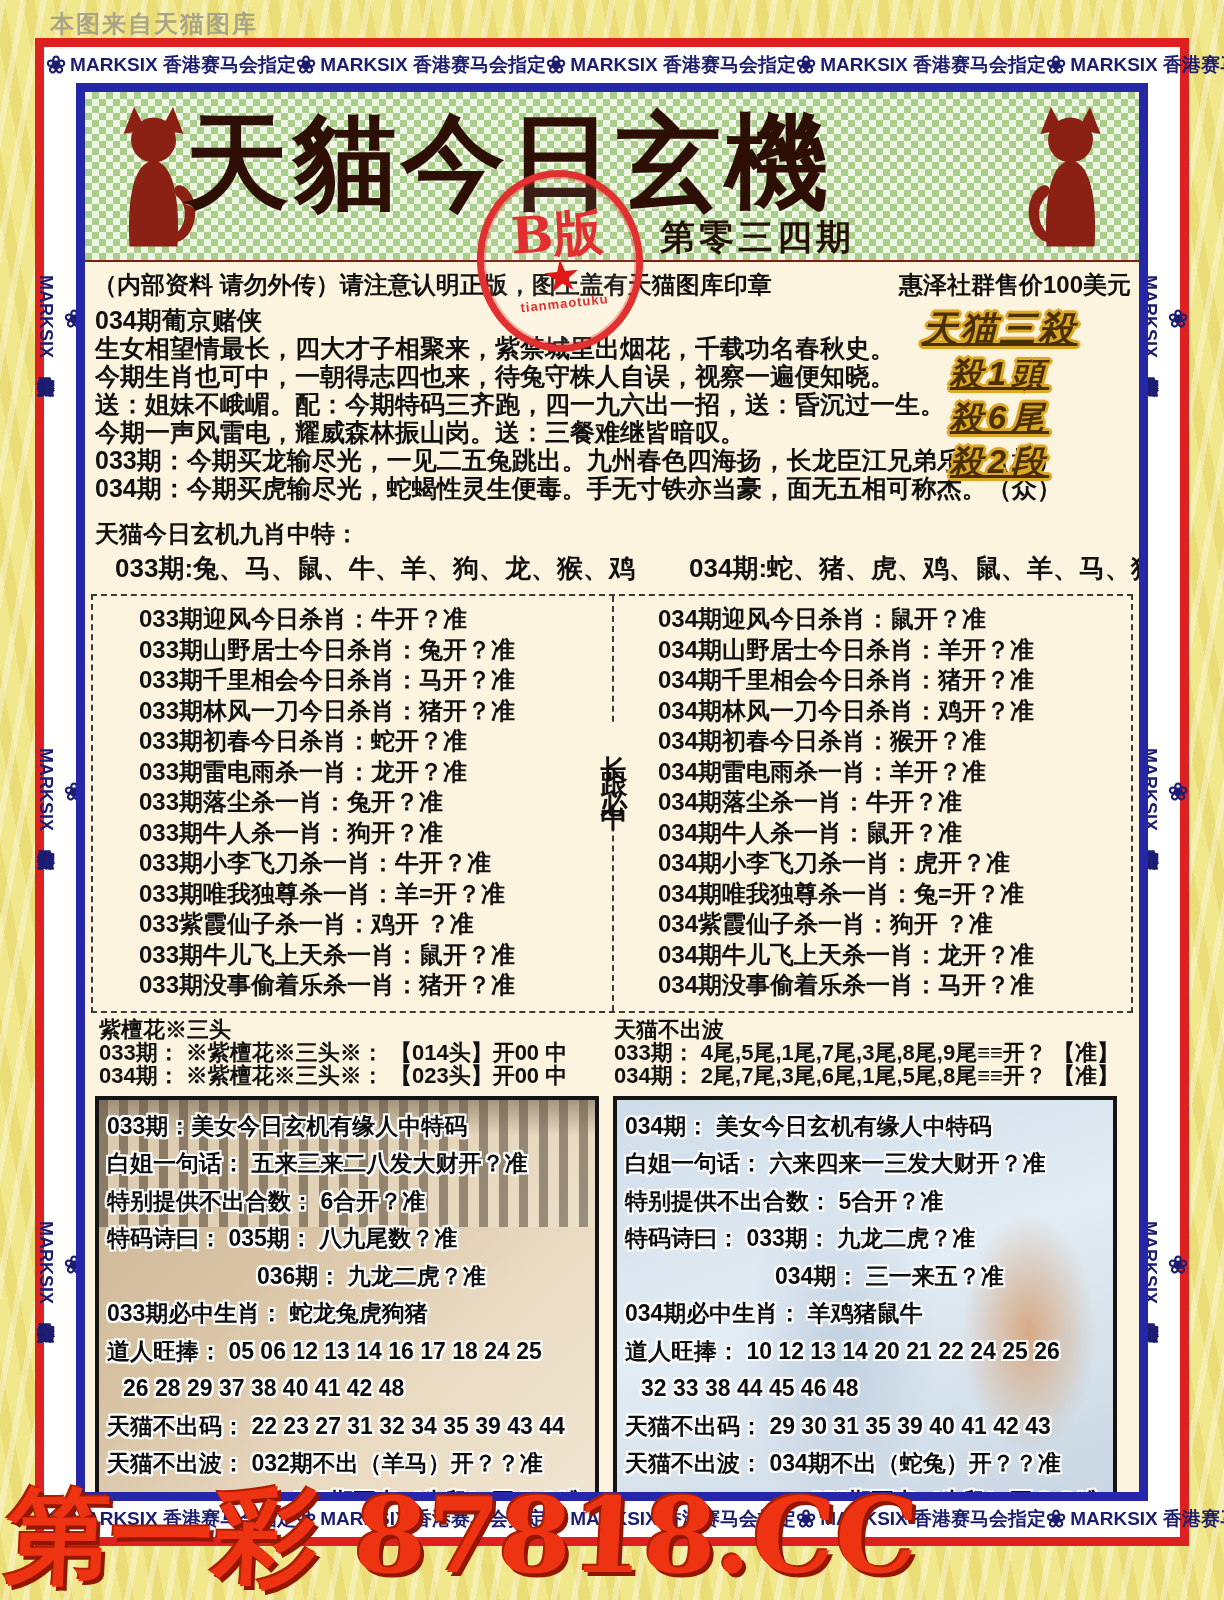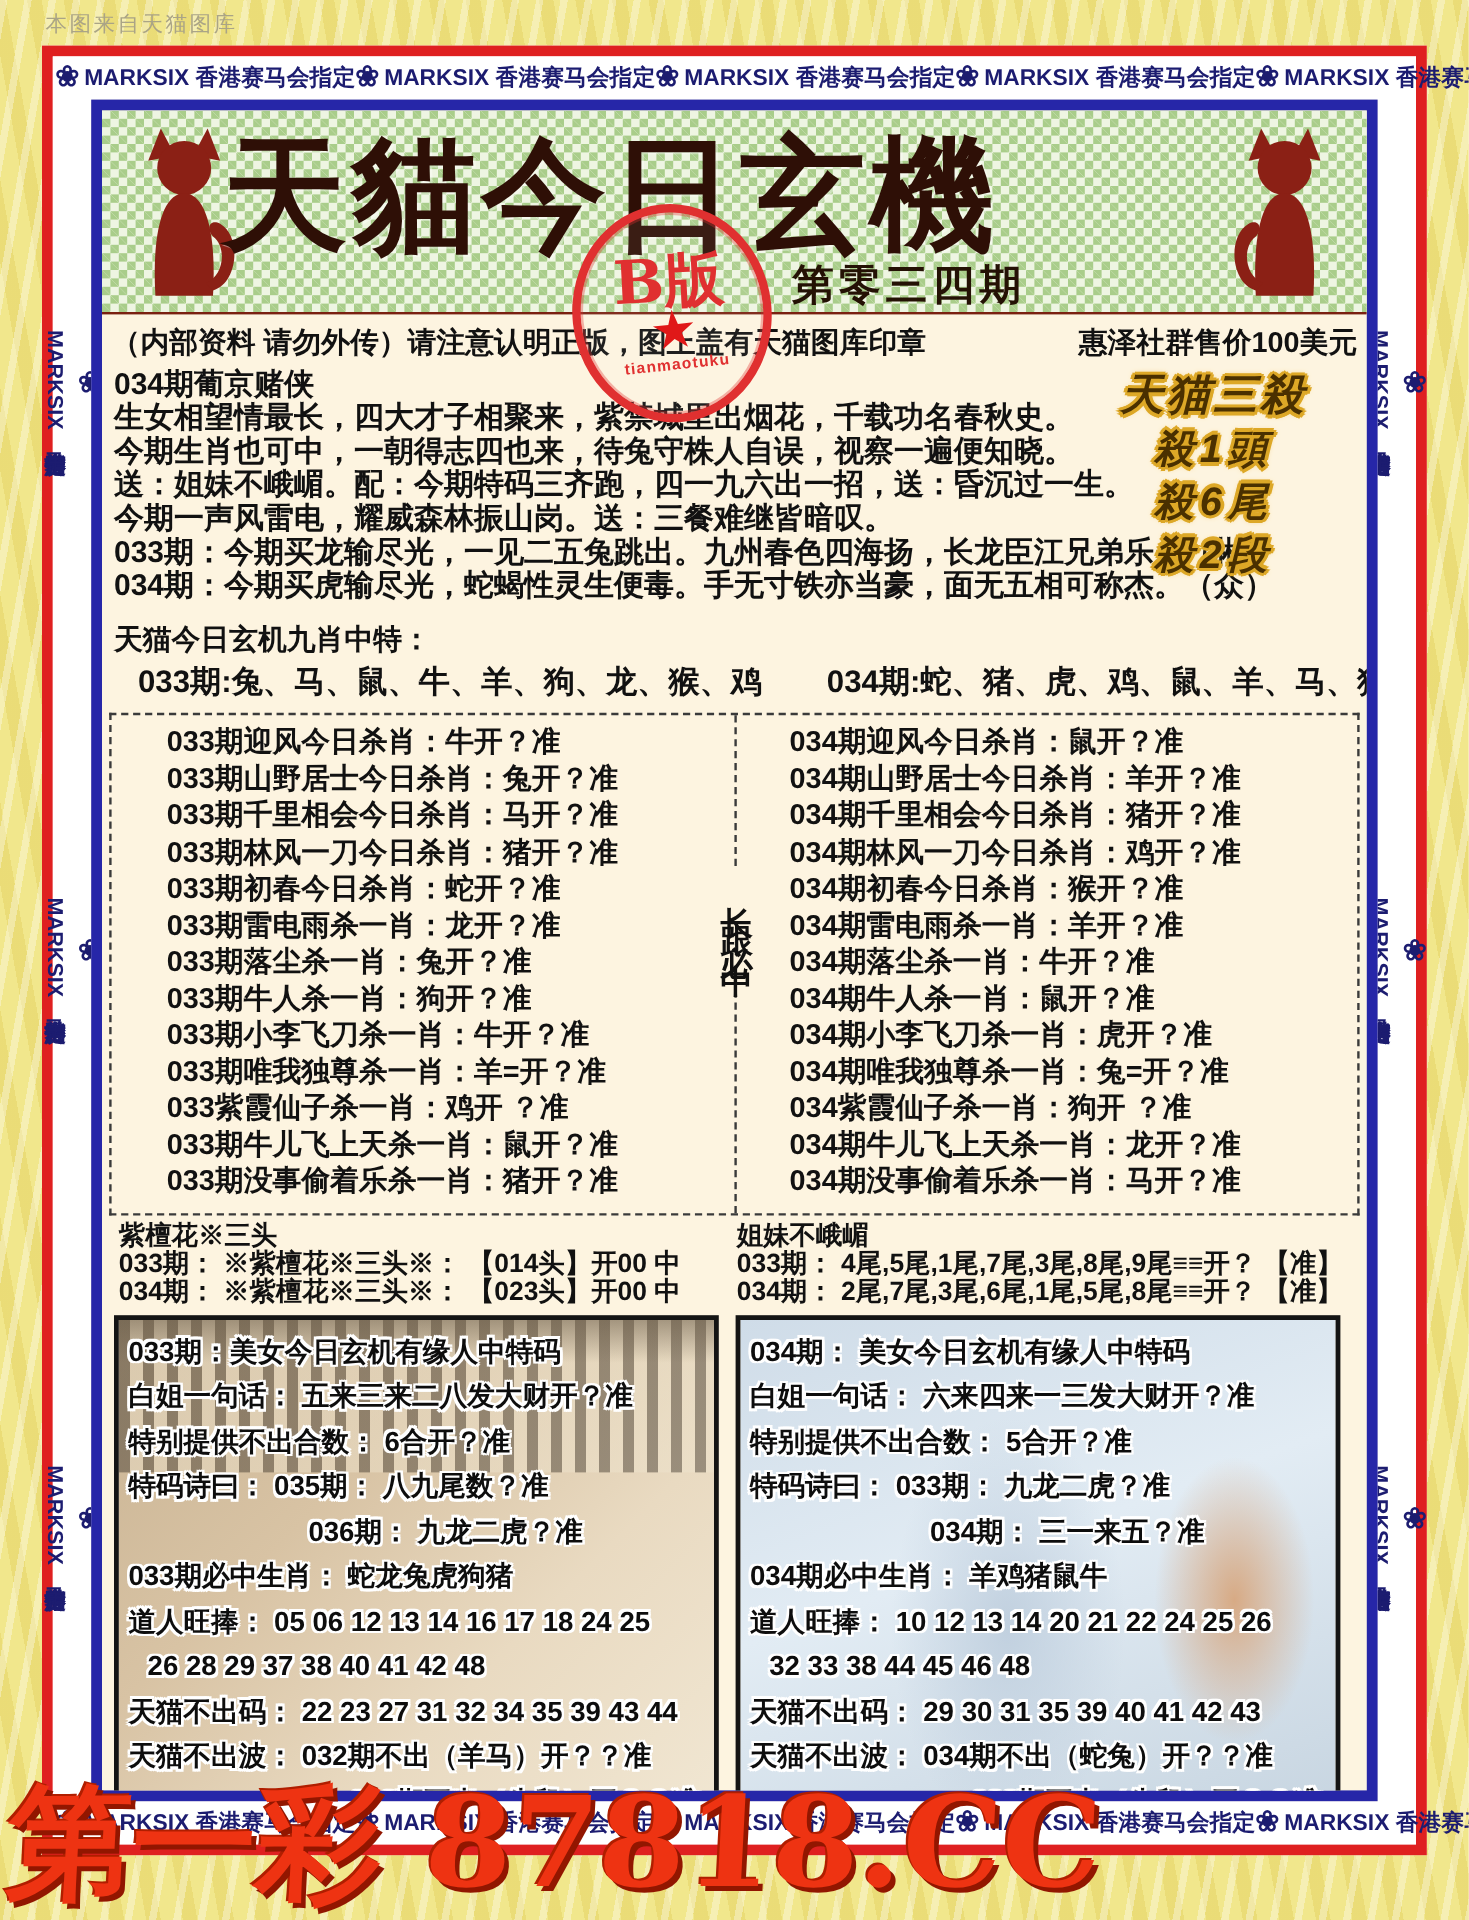--- a/index.html
+++ b/index.html
@@ -1,21 +1,21 @@
 <!DOCTYPE html>
 <html><head>
 <meta charset="utf-8">
 <style>
   html,body{margin:0;padding:0;}
   .page{position:relative;width:1224px;height:1600px;overflow:hidden;
     background-color:#f1e78c;
     background-image:repeating-linear-gradient(100deg,rgba(255,255,255,.35) 0 6px,rgba(255,255,255,0) 6px 20px),
                      repeating-linear-gradient(80deg,rgba(222,200,80,.35) 0 12px,rgba(222,200,80,0) 12px 30px);
     font-family:"Liberation Sans",sans-serif;color:#111;}
-  .watermark{position:absolute;left:38px;top:8px;font-size:18px;font-weight:400;color:#aaa486;letter-spacing:2px;}
+  .watermark{position:absolute;left:50px;top:8px;font-size:24px;font-weight:700;color:#aaa486;letter-spacing:2px;}
 
   
   .frame{position:absolute;left:35px;top:38px;width:1154px;height:1508px;border:9px solid #df2020;background:#fff;
     display:flex;flex-direction:column;box-sizing:border-box;}
   .band-h{height:36px;display:flex;align-items:center;justify-content:space-between;padding:0 2px;background:#fff;flex:0 0 36px;}
   .mk-item{display:flex;align-items:center;gap:4px;color:#1c1c70;font-weight:700;font-size:19px;white-space:nowrap;}
   .mk-flower{font-size:24px;line-height:1;color:#1c1c70;}
   .mid{flex:1;display:flex;min-height:0;}
   .band-v{width:32px;background:#fff;display:flex;flex-direction:column;align-items:center;justify-content:space-around;}
   .mk-v{writing-mode:vertical-rl;text-orientation:mixed;color:#1c1c70;font-weight:700;font-size:18px;display:flex;flex-direction:column;align-items:center;gap:4px;}
@@ -43,22 +43,22 @@
   .stamp .star{font-size:44px;color:#e01818;line-height:.9;}
   .stamp .dom{font-size:13px;color:#e03030;font-weight:700;letter-spacing:1px;}
 
   
   .notice{display:flex;justify-content:space-between;align-items:center;padding:7px 8px 3px 8px;font-size:24px;font-weight:800;}
 
   
   .poem-wrap{position:relative;padding:2px 10px 0 10px;}
   .poem-line{font-size:25px;font-weight:700;line-height:28px;white-space:nowrap;}
   .poem-main{margin-right:92px;}
-  .sansha{position:absolute;right:30px;top:2px;width:195px;text-align:center;font-style:italic;font-weight:900;color:#4a3000;
-    text-shadow:-3px 0 #dda827,3px 0 #dda827,0 -3px #dda827,0 3px #dda827,-2px -2px #dda827,2px 2px #dda827,-2px 2px #dda827,2px -2px #dda827,0 0 5px #e8b637;}
+  .sansha{position:absolute;right:42px;top:2px;width:195px;text-align:center;font-style:italic;font-weight:900;color:#4a3000;
+    text-shadow:-3px 0 #dda827,3px 0 #dda827,0 -3px #dda827,0 3px #dda827,-2px -2px #dda827,2px 2px #dda827,-2px 2px #dda827,2px -2px #dda827,0 0 5px #e8b637;text-decoration:underline;}
   .sansha .t{font-size:36px;line-height:46px;letter-spacing:3px;}
   .sansha .r{font-size:33px;line-height:44px;letter-spacing:5px;}
 
   
   .nine{padding:16px 10px 0 10px;}
   .nine .t{font-size:24px;font-weight:800;line-height:32px;}
   .nine .row{display:flex;gap:54px;font-size:26px;font-weight:800;line-height:36px;padding-left:20px;white-space:nowrap;}
 
   
   .kills{margin:8px 6px 0 6px;border:2px dashed #3a3a3a;position:relative;display:flex;padding:8px 0 10px 0;}
@@ -242,21 +242,21 @@
           <div class="kslogan">长跟必中</div>
         </div>
 
         <div class="pairs">
           <div class="pcol">
             <div class="t">紫檀花※三头</div>
             <div class="r">033期：  ※紫檀花※三头※：  【014头】开00 中</div>
             <div class="r">034期：  ※紫檀花※三头※：  【023头】开00 中</div>
           </div>
           <div class="pcol">
-            <div class="t">姐妹不峨嵋</div>
+            <div class="t">天猫不出波</div>
             <div class="r">033期：  4尾,5尾,1尾,7尾,3尾,8尾,9尾≡≡开？ 【准】</div>
             <div class="r">034期：  2尾,7尾,3尾,6尾,1尾,5尾,8尾≡≡开？ 【准】</div>
           </div>
         </div>
 
         <div class="photos">
           <div class="pbox left">
             <div class="pline">033期：美女今日玄机有缘人中特码</div>
             <div class="pline">白姐一句话： 五来三来二八发大财开？准</div>
             <div class="pline">特别提供不出合数： 6合开？准</div>

